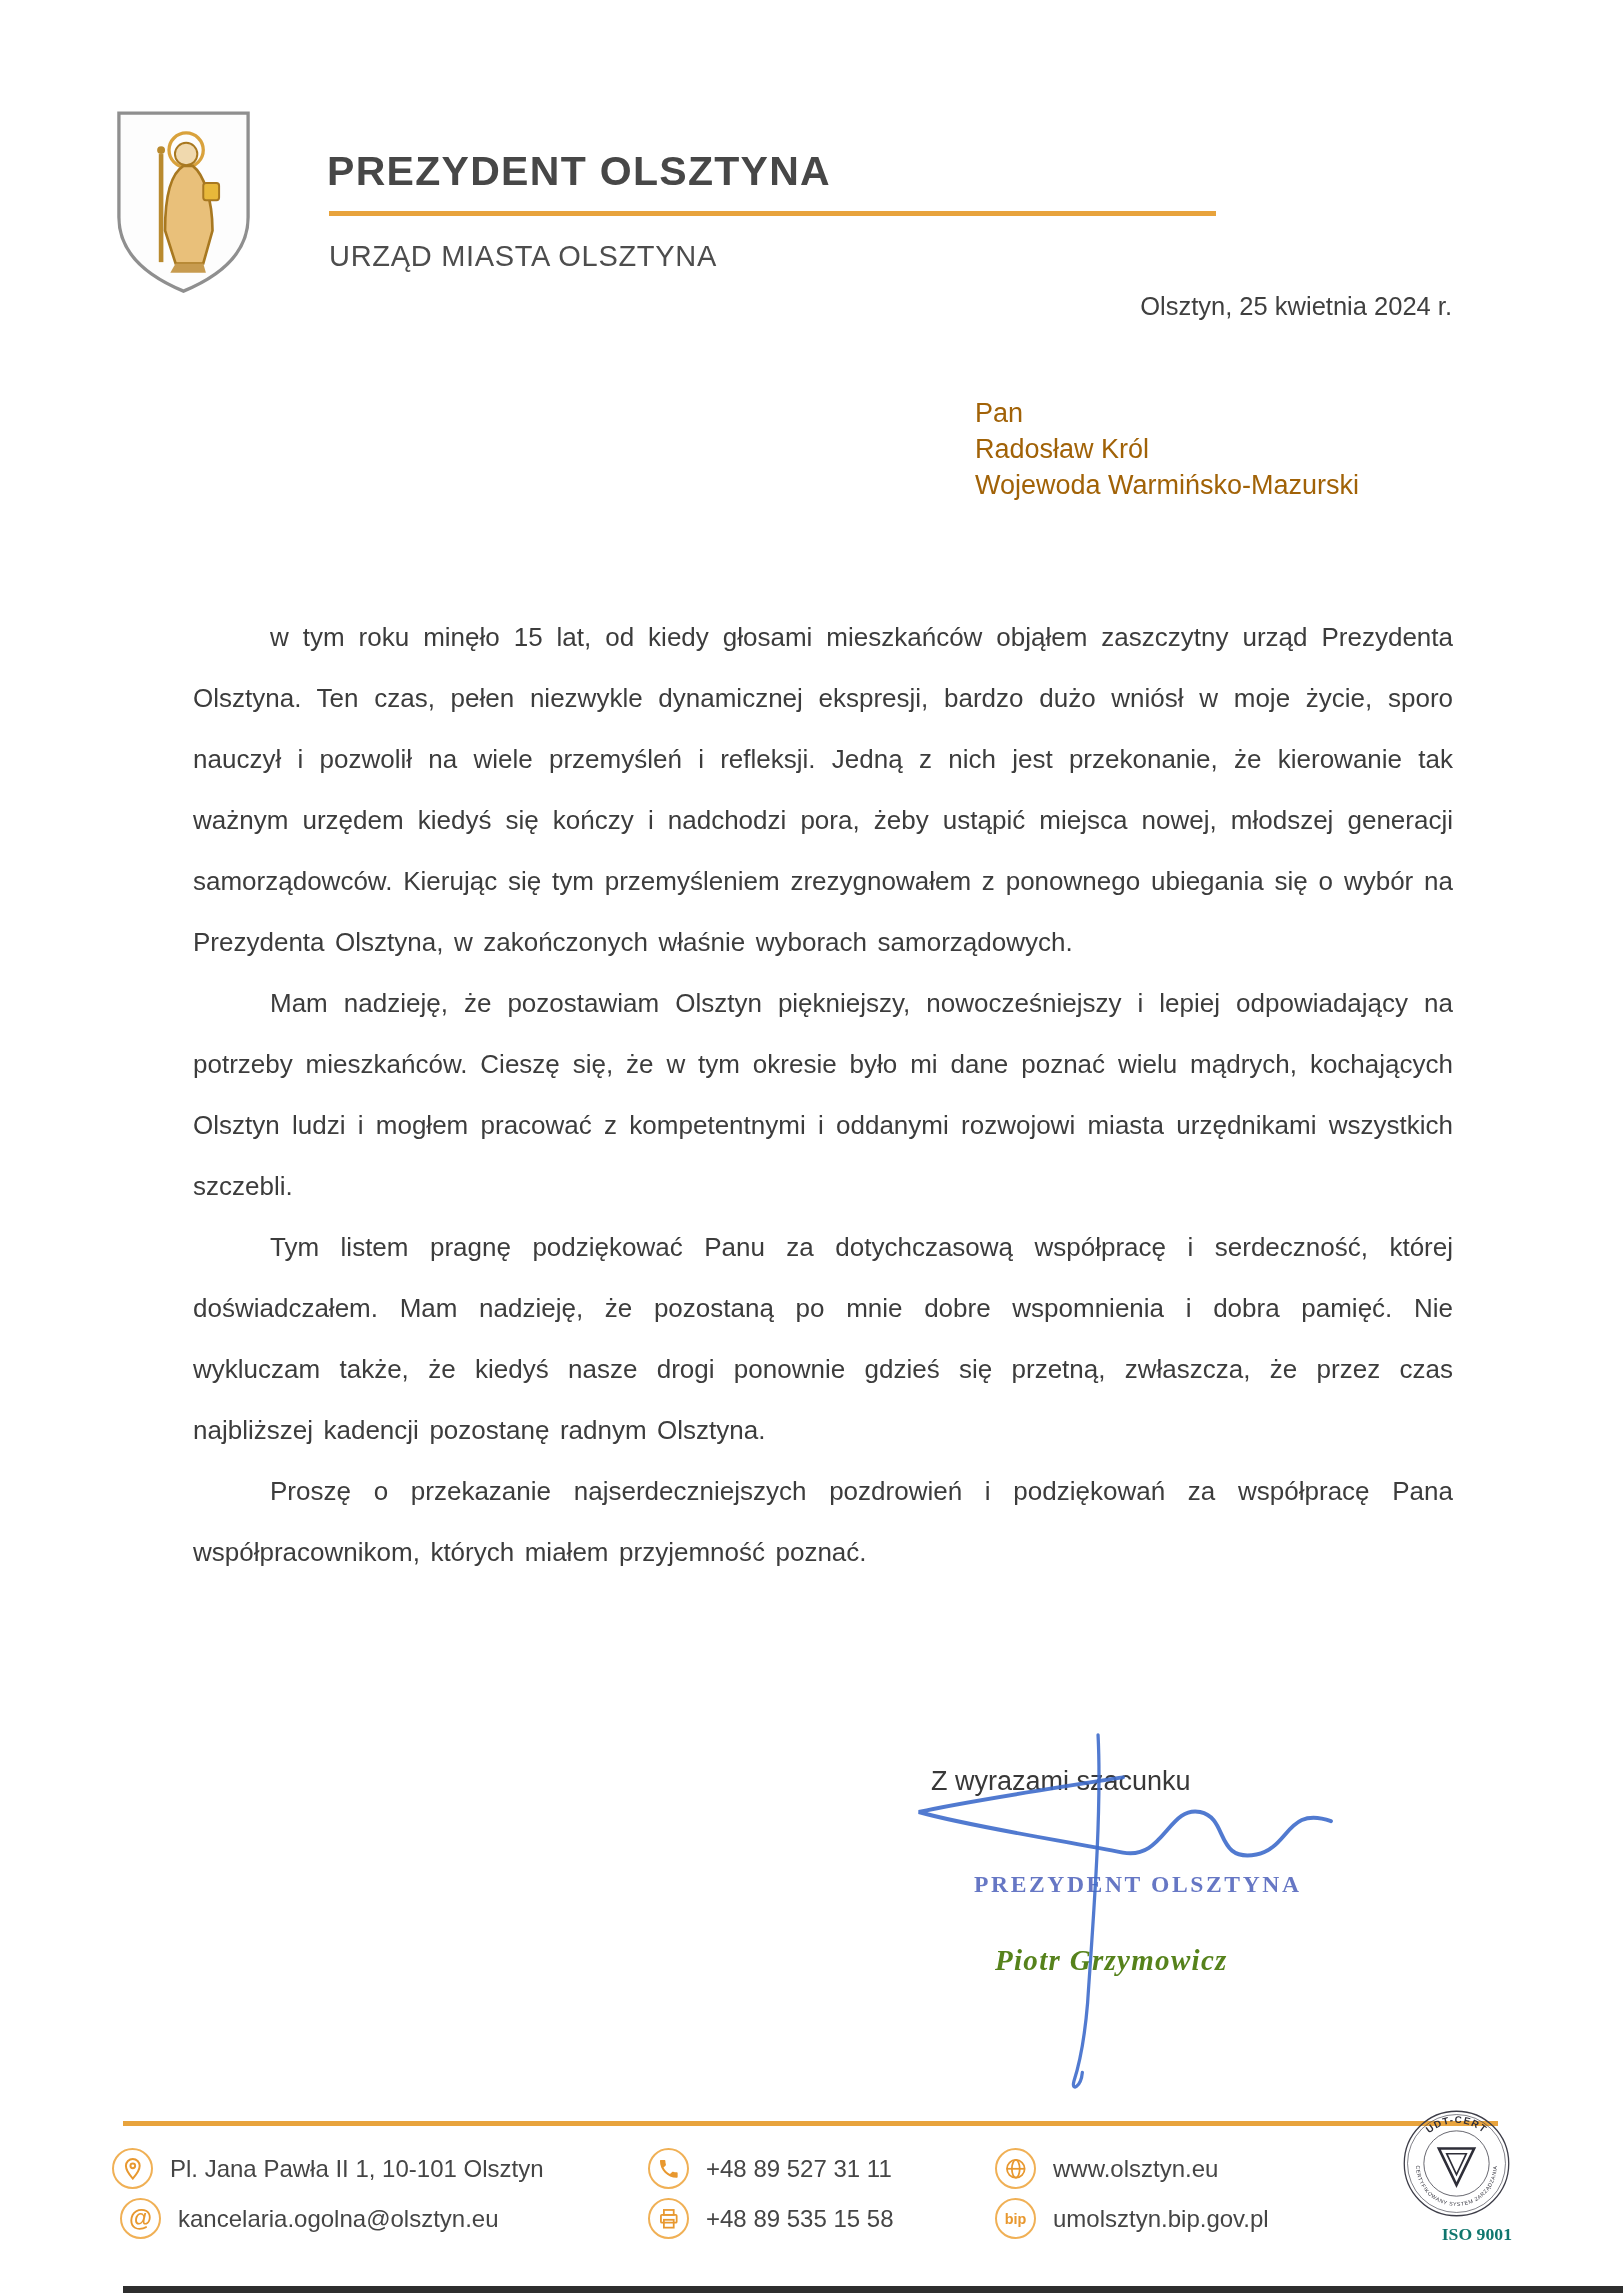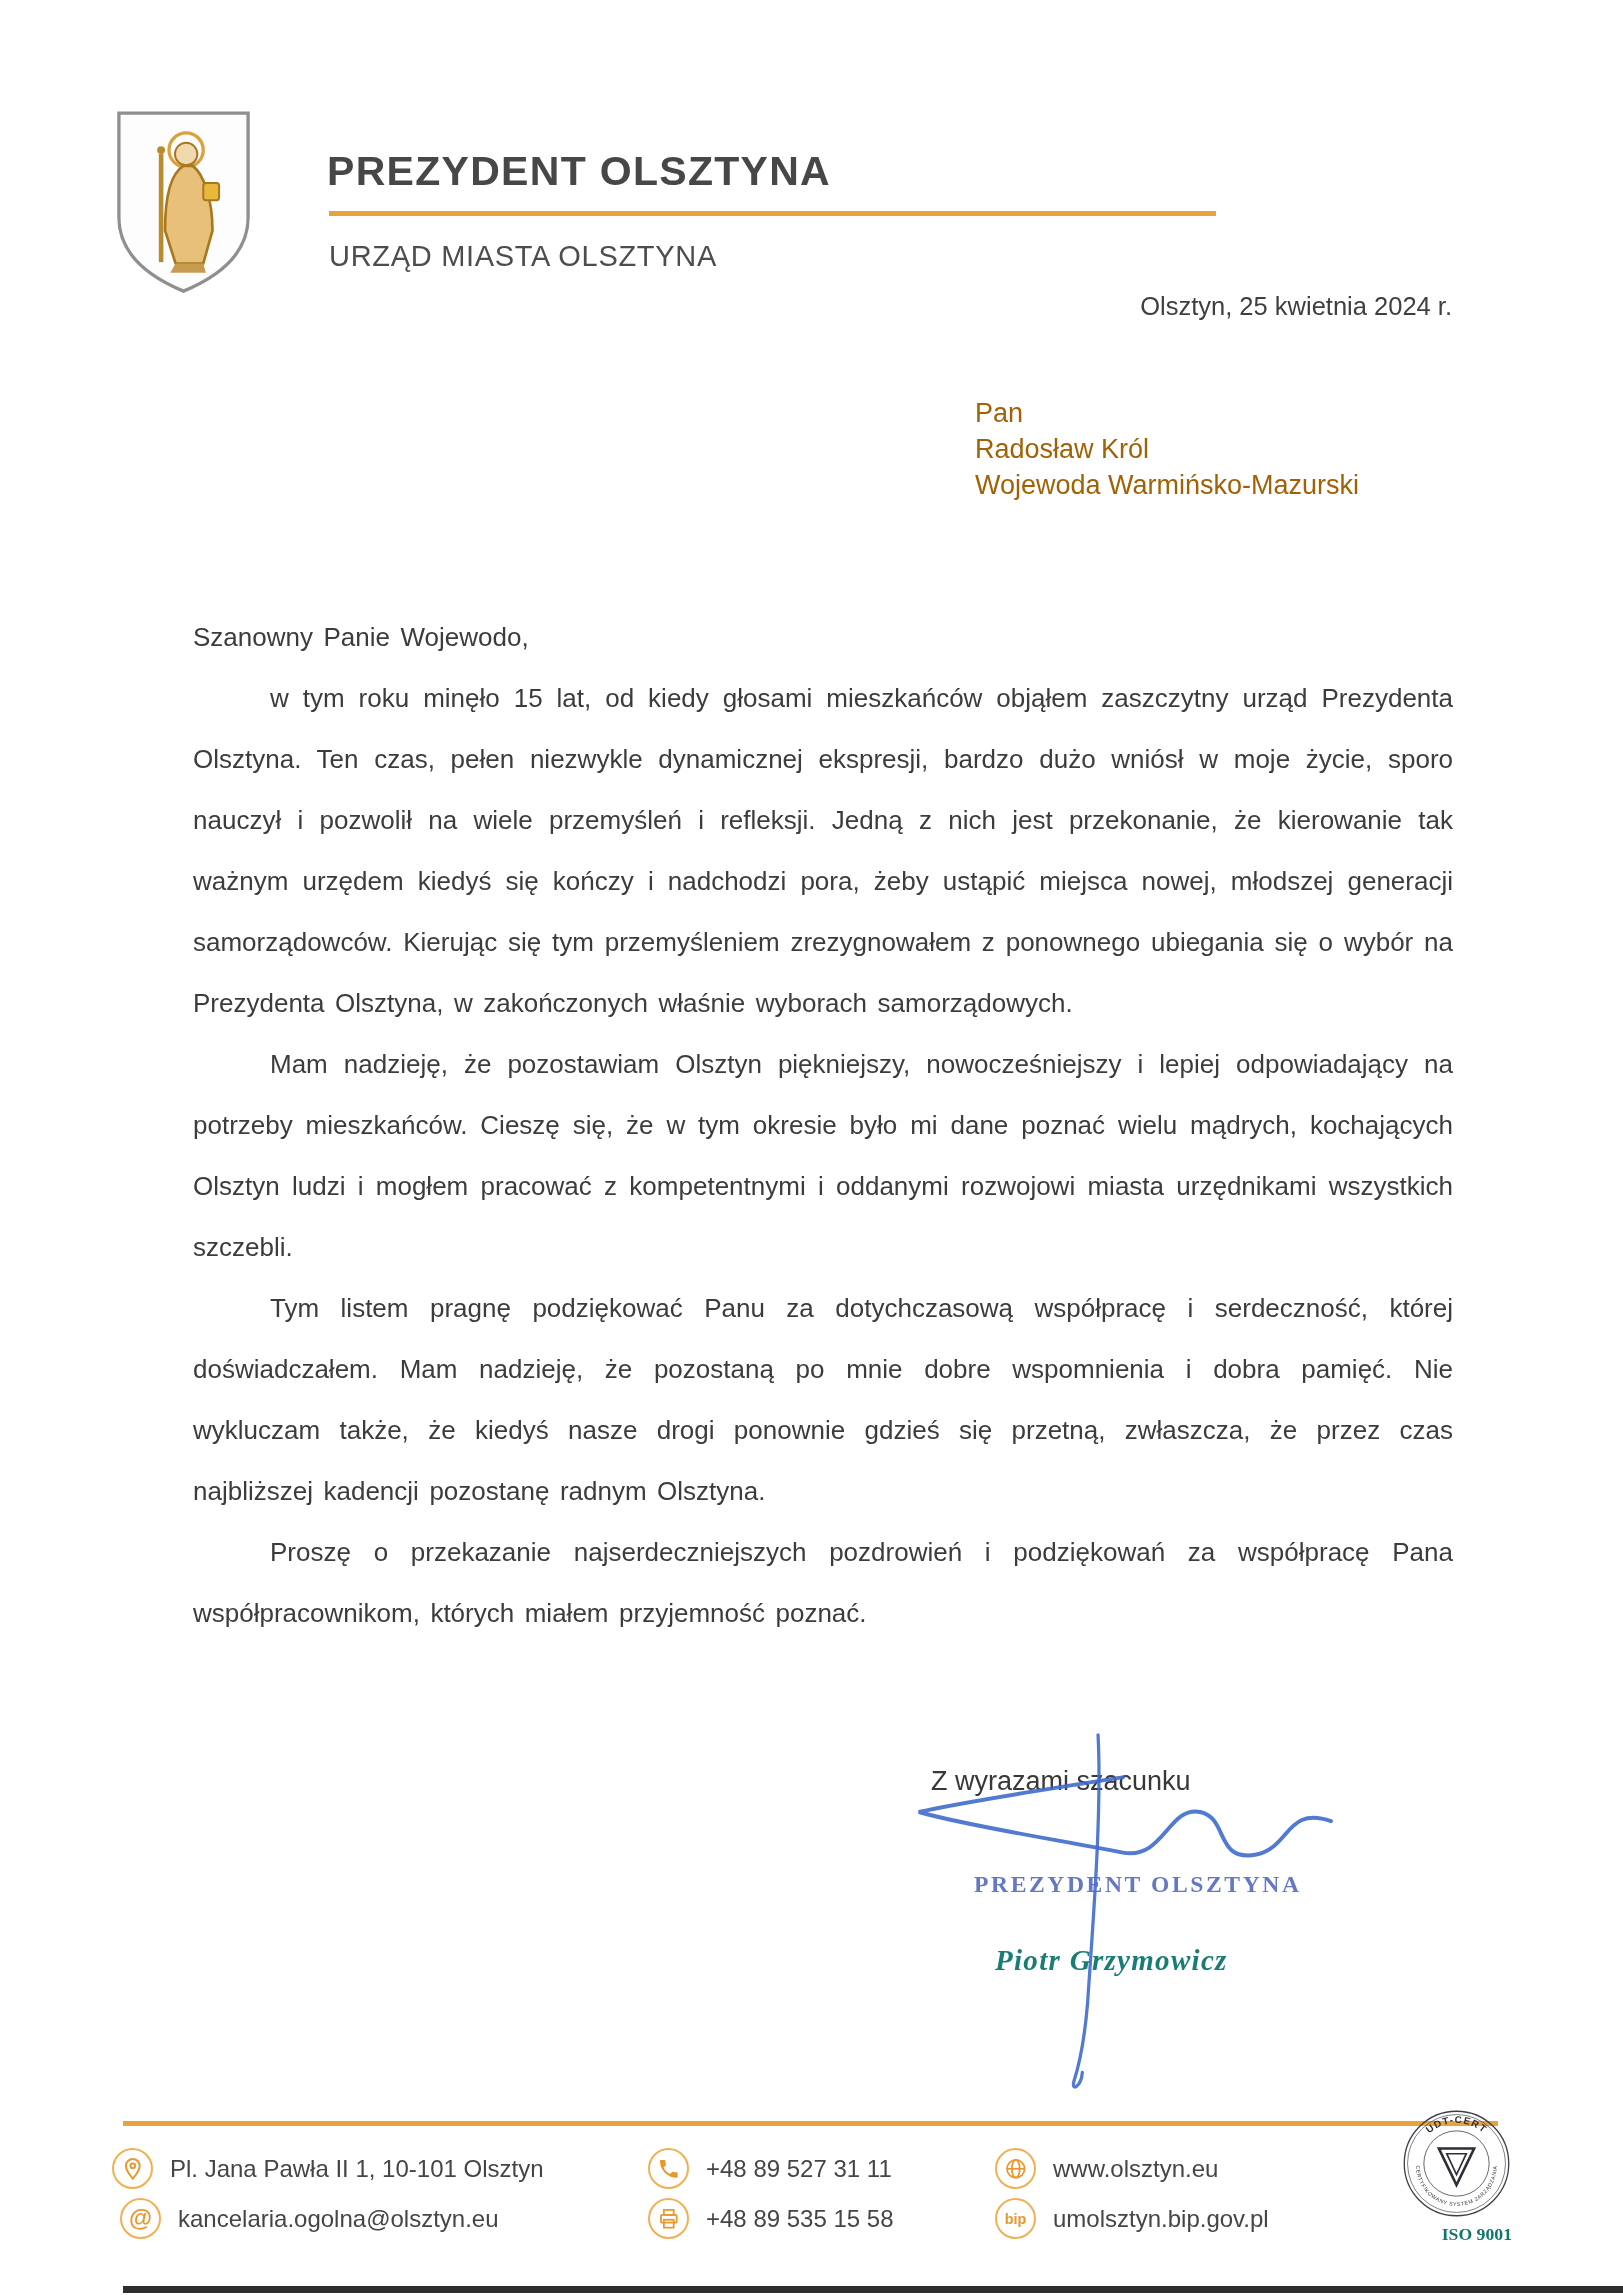--- a/index.html
+++ b/index.html
@@ -36,21 +36,21 @@
 
   
   .stamp-title {
     position:absolute; left:974px; top:1871px;
     font-family:"Liberation Serif", serif; font-weight:700;
     font-size:23.6px; letter-spacing:2.6px; color:#5A6CC0; opacity:.92;
   }
   .stamp-name {
     position:absolute; left:995px; top:1944px;
     font-family:"Liberation Serif", serif; font-weight:700; font-style:italic;
-    font-size:29px; letter-spacing:1.3px; color:#0f766e; opacity:.95;
+    font-size:29px; letter-spacing:1.3px; color:#4d7c0f; opacity:.95;
   }
   .signature-svg { position:absolute; left:907px; top:1728px; width:458px; height:380px; }
 
   
   .footer-divider { position:absolute; left:123px; top:2121px; width:1375px; height:4.6px; background:#E8A33C; }
   .fi { position:absolute; display:flex; align-items:center; gap:17px; font-size:24px; color:#454545; white-space:nowrap; }
   .fi-address { left:112px; top:2148px; }
   .fi-email   { left:120px; top:2198px; }
   .fi-phone   { left:648px; top:2148px; }
   .fi-fax     { left:648px; top:2198px; }
@@ -95,21 +95,20 @@
   <div class="lh-subtitle">URZĄD MIASTA OLSZTYNA</div>
   <div class="date-line">Olsztyn, 25 kwietnia 2024 r.</div>
 
   <div class="recipient">
     <div>Pan</div>
     <div>Radosław Król</div>
     <div>Wojewoda Warmińsko-Mazurski</div>
   </div>
 
   <div class="letter-body">
-    <p class="salutation">Szanowny Panie Wojewodo,</p>
     <p class="para">w tym roku minęło 15 lat, od kiedy głosami mieszkańców objąłem zaszczytny urząd Prezydenta Olsztyna. Ten czas, pełen niezwykle dynamicznej ekspresji, bardzo dużo wniósł w moje życie, sporo nauczył i pozwolił na wiele przemyśleń i refleksji. Jedną z nich jest przekonanie, że kierowanie tak ważnym urzędem kiedyś się kończy i nadchodzi pora, żeby ustąpić miejsca nowej, młodszej generacji samorządowców. Kierując się tym przemyśleniem zrezygnowałem z ponownego ubiegania się o wybór na Prezydenta Olsztyna, w zakończonych właśnie wyborach samorządowych.</p>
     <p class="para">Mam nadzieję, że pozostawiam Olsztyn piękniejszy, nowocześniejszy i lepiej odpowiadający na potrzeby mieszkańców. Cieszę się, że w tym okresie było mi dane poznać wielu mądrych, kochających Olsztyn ludzi i mogłem pracować z kompetentnymi i oddanymi rozwojowi miasta urzędnikami wszystkich szczebli.</p>
     <p class="para">Tym listem pragnę podziękować Panu za dotychczasową współpracę i serdeczność, której doświadczałem. Mam nadzieję, że pozostaną po mnie dobre wspomnienia i dobra pamięć. Nie wykluczam także, że kiedyś nasze drogi ponownie gdzieś się przetną, zwłaszcza, że przez czas najbliższej kadencji pozostanę radnym Olsztyna.</p>
     <p class="para">Proszę o przekazanie najserdeczniejszych pozdrowień i podziękowań za współpracę Pana współpracownikom, których miałem przyjemność poznać.</p>
   </div>
 
   <div class="closing">Z wyrazami szacunku</div>
 
   <div class="stamp-title">PREZYDENT OLSZTYNA</div>
   <div class="stamp-name">Piotr Grzymowicz</div>

